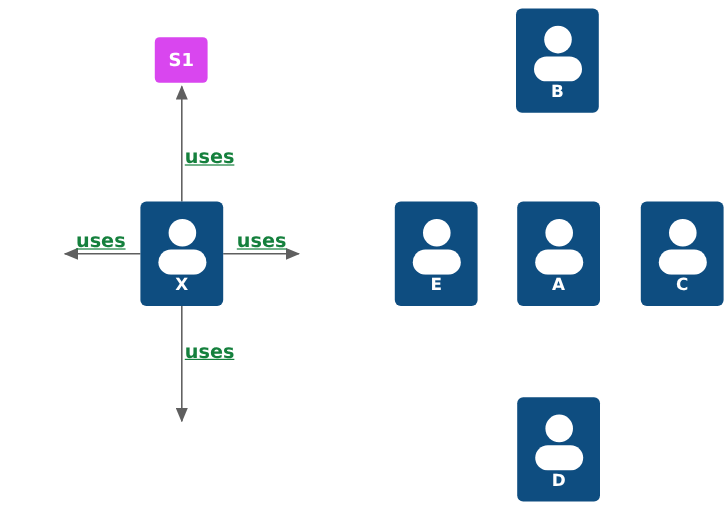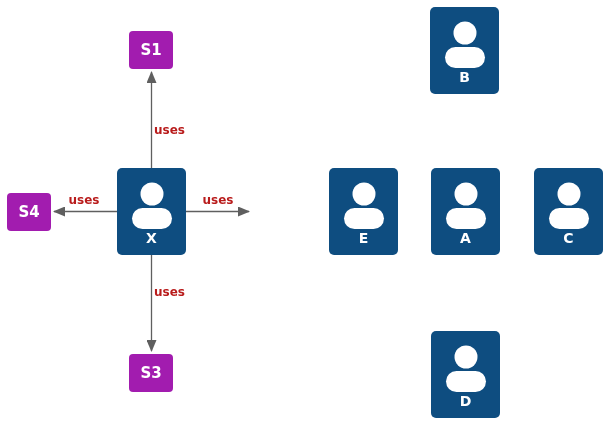--- a/index.html
+++ b/index.html
@@ -36,35 +36,36 @@
   .actor .person { width: 46px; height: 47px; display: block; }
   .actor .nlabel {
     font-size: 14px;
     font-weight: bold;
     line-height: 15px;
     margin-top: 2px;
   }
   .system {
     width: 44px;
     height: 38px;
-    background: #a21caf;
+    background: #d946ef;
     border-radius: 4px;
     text-align: center;
   }
   .system .nlabel {
     font-size: 15px;
     font-weight: bold;
   }
   .elabel {
     position: absolute;
-    font-size: 12px;
+    font-size: 16px;
     font-weight: bold;
-    color: #b91c1c;
+    color: #15803d;
     line-height: 13px;
     white-space: nowrap;
+    text-decoration: underline;
   }
   .elabel.centered { width: 44px; text-align: center; }
 </style>
 </head>
 <body>
 
 <div class="canvas">
 
   <svg class="edges" width="607" height="421" viewBox="0 0 607 421">
     <defs>
@@ -78,26 +79,20 @@
     <line x1="151.5" y1="255" x2="151.5" y2="351" stroke="#5f5f5f" stroke-width="1.3" marker-end="url(#arrow)"></line>
   </svg>
 
   <span class="elabel" style="left:154px; top:124px;">uses</span>
   <span class="elabel centered" style="left:196px; top:194px;">uses</span>
   <span class="elabel centered" style="left:62px; top:194px;">uses</span>
   <span class="elabel" style="left:154px; top:286px;">uses</span>
 
   <div class="node system" style="left:129px; top:31px;">
     <span class="nlabel">S1</span>
-  </div>
-  <div class="node system" style="left:7px; top:193px;">
-    <span class="nlabel">S4</span>
-  </div>
-  <div class="node system" style="left:129px; top:354px;">
-    <span class="nlabel">S3</span>
   </div>
 
   <div class="node actor" style="left:117px; top:168px;">
     <svg class="person" viewBox="0 0 46 47">
       <circle cx="23" cy="12" r="11.5" fill="#ffffff"></circle>
       <rect x="3" y="26" width="40" height="21" rx="10.5" fill="#ffffff"></rect>
     </svg>
     <span class="nlabel">X</span>
   </div>
 

